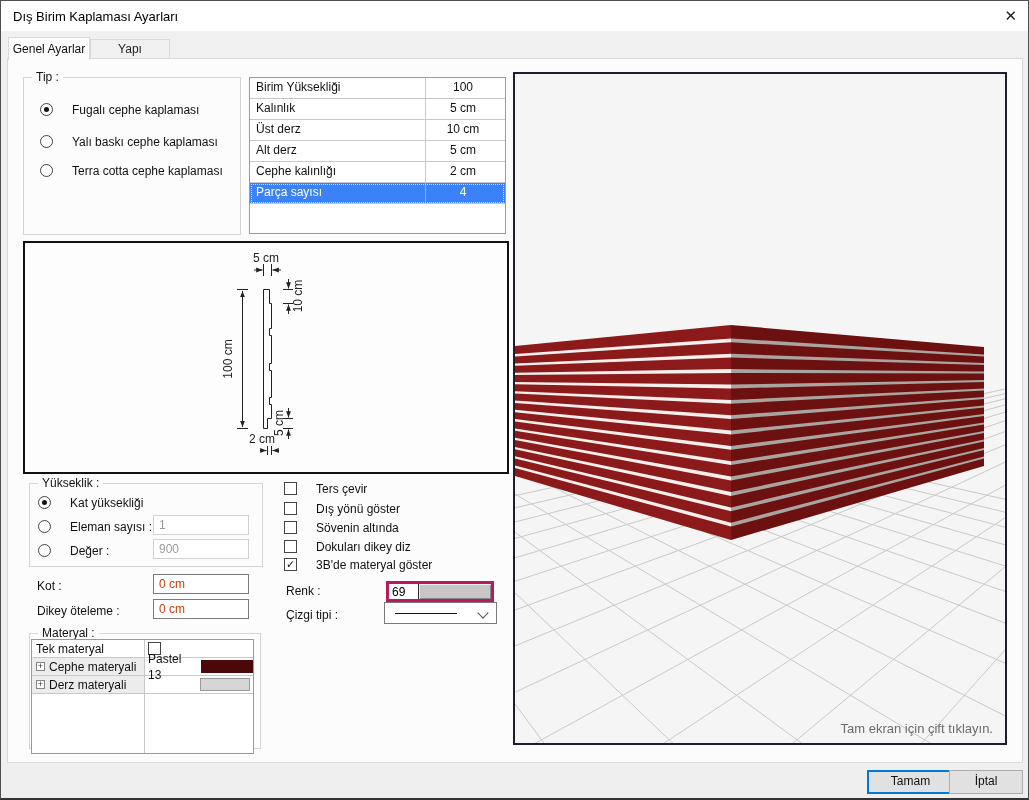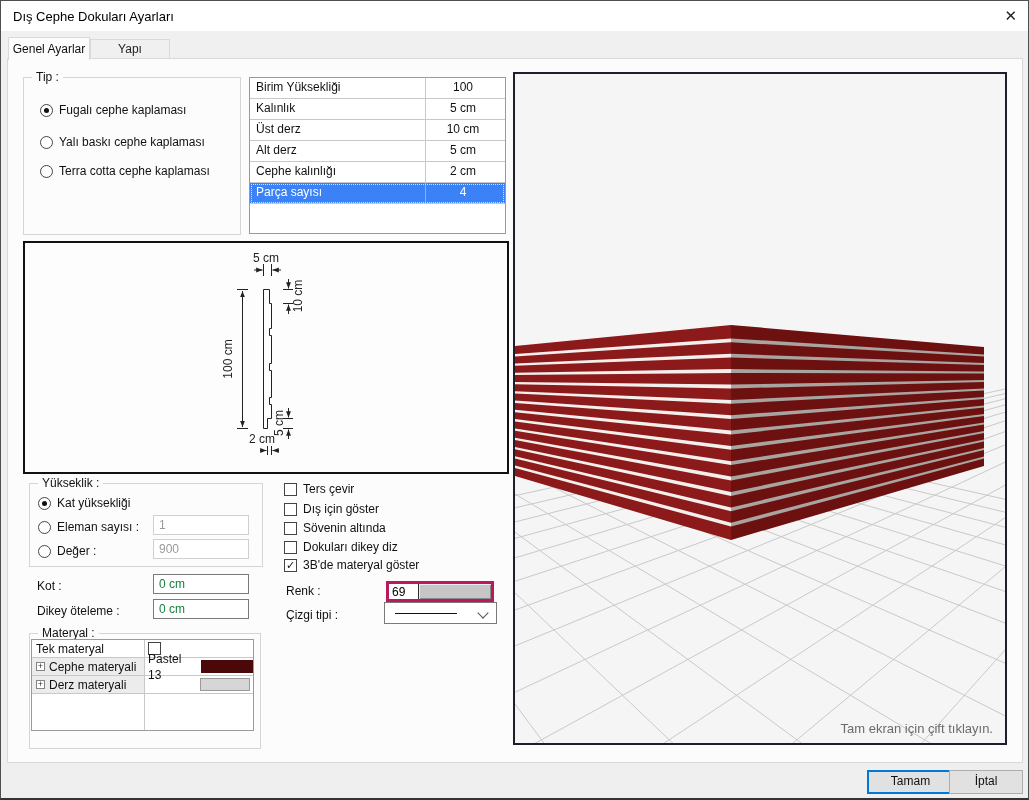--- a/index.html
+++ b/index.html
@@ -12,65 +12,65 @@
   .tab.active{left:7px;top:36px;width:82px;height:23px;background:#fcfcfc;border:1px solid #d9d9d9;border-bottom:none;line-height:22px;z-index:3}
   .tab.inactive{left:89px;top:38px;width:80px;height:20px;background:#f0f0f0;border:1px solid #d9d9d9;border-bottom:none;line-height:19px;color:#222}
   .page{position:absolute;left:6px;top:57px;width:1016px;height:705px;box-sizing:border-box;background:#fcfcfc;border:1px solid #d9d9d9}
   .footer{position:absolute;left:0;top:762px;width:1029px;height:36px;background:#efefef}
   .btn{position:absolute;box-sizing:border-box;height:24px;background:#e1e1e1;border:1px solid #adadad;text-align:center;line-height:21px;cursor:pointer}
   .btn.def{border:2px solid #0078d7;line-height:19px}
   
   .gb{position:absolute;box-sizing:border-box;border:1px solid #d5d5d5;background:transparent}
   .gb-label{position:absolute;top:-8px;left:8px;background:#fcfcfc;padding:0 4px;white-space:nowrap}
   
-  .opt{position:absolute;display:flex;align-items:center;gap:6px;cursor:pointer;white-space:nowrap}
+  .opt{position:absolute;display:flex;align-items:flex-start;gap:19px;cursor:pointer;white-space:nowrap}
   .rb{width:13px;height:13px;box-sizing:border-box;border:1px solid #444;border-radius:50%;background:#fff;position:relative;flex:none}
   .rb.sel::after{content:"";position:absolute;left:3px;top:3px;width:5px;height:5px;border-radius:50%;background:#111}
   .cb{width:13px;height:13px;box-sizing:border-box;border:1px solid #444;background:#fff;flex:none;display:flex;align-items:center;justify-content:center;font-size:11px;line-height:1;color:#111}
   
   .ptable{position:absolute;left:248px;top:76px;width:257px;height:157px;box-sizing:border-box;background:#fff;border:1px solid #9a9a9a}
   .prow{height:20px;line-height:19px;border-bottom:1px solid #c8c8c8;display:flex;cursor:pointer}
   .prow .pl{flex:1;padding-left:6px;overflow:hidden}
   .prow .pv{width:80px;box-sizing:border-box;text-align:center;padding-right:5px;border-left:1px solid #c8c8c8}
   .prow.sel{background:#3b82f6;color:#fff;outline:1px dotted #cfe5f7;outline-offset:-2px}
   .prow.sel .pv{border-left-color:#7db8e8}
   
   .diagram{position:absolute;left:22px;top:240px;width:486px;height:233px;box-sizing:border-box;background:#fdfdfd;border:2px solid #111}
   .diagram text{font-family:"Liberation Sans","DejaVu Sans",sans-serif;font-size:12px;fill:#222}
   
-  .tin{position:absolute;box-sizing:border-box;height:20px;border:1px solid #7a7a7a;background:#fff;font:12px "Liberation Sans","DejaVu Sans",sans-serif;padding:0 5px;color:#15803d}
+  .tin{position:absolute;box-sizing:border-box;height:20px;border:1px solid #7a7a7a;background:#fff;font:12px "Liberation Sans","DejaVu Sans",sans-serif;padding:0 5px;color:#c2410c}
   .tin.dis{color:#9a9a9a;border-color:#d0d0d0}
   .lbl{position:absolute;white-space:nowrap}
   
   .renk{position:absolute;left:385px;top:580px;width:108px;height:21px;box-sizing:border-box;border:3px solid #be185d;display:flex;cursor:pointer;background:#fff}
   .renk .num{width:30px;box-sizing:border-box;background:#fff;border-right:1px solid #2b2b2b;padding:0 3px;border:none;border-right:1px solid #2b2b2b;font:12px "Liberation Sans",sans-serif;height:100%}
   .renk .sw{flex:1;background:#c6c6c6;box-shadow:inset 1px 1px 0 #ececec, inset -1px -1px 0 #8a8a8a}
   
   .cline{position:absolute;left:383px;top:601px;width:113px;height:22px;box-sizing:border-box;border:1px solid #7a7a7a;background:#fff;cursor:pointer}
   .cline .ln{position:absolute;left:10px;top:10px;width:62px;border-top:1px solid #111}
   .chev{position:absolute;right:9px;top:6px;width:7px;height:7px;border-right:1px solid #555;border-bottom:1px solid #555;transform:rotate(45deg)}
   
-  .mtable{position:absolute;left:30px;top:638px;width:223px;height:92px;box-sizing:border-box;background:#fff;border:1px solid #9a9a9a;overflow:hidden}
+  .mtable{position:absolute;left:30px;top:638px;width:223px;height:115px;box-sizing:border-box;background:#fff;border:1px solid #9a9a9a;overflow:hidden}
   .mdiv{position:absolute;left:112px;top:0;bottom:0;width:0;border-left:1px solid #c8c8c8}
   .mrow{position:relative;height:17px;line-height:16px;border-bottom:1px solid #c8c8c8;display:flex;cursor:pointer}
   .mrow .ml{width:112px;box-sizing:border-box;display:flex;align-items:center;gap:4px;padding-left:4px}
   .mrow .ml.gray{background:#ececec}
   .mrow .mv{flex:1;display:flex;align-items:center;gap:4px;padding-left:4px}
   .exp{width:9px;height:9px;box-sizing:border-box;border:1px solid #848484;background:#fff;font-size:9px;line-height:7px;text-align:center;flex:none;color:#333}
   .swatch{height:11px;border:1px solid transparent}
   
   .preview{position:absolute;left:512px;top:71px;width:494px;height:673px;box-sizing:border-box;background:#f5f5f5;border:2px solid #1e1e2e;cursor:pointer}
   .caption{position:absolute;right:12px;bottom:7px;font-size:13px;color:#6b6b6b}
 </style>
 </head>
 <body>
 
 <div class="window">
   <div class="titlebar">
-    <span class="title">Dış Cephe Dokuları Ayarları</span>
+    <span class="title">Dış Birim Kaplaması Ayarları</span>
     <span class="close">✕</span>
   </div>
 
   <div class="tab active">Genel Ayarlar</div>
   <div class="tab inactive">Yapı Bileşenleri</div>
 
   <div class="page"></div>
 
   <div class="gb" style="left:22px;top:76px;width:218px;height:158px">
     <span class="gb-label">Tip :</span>
@@ -178,21 +178,21 @@
   <input class="tin" style="left: 152px; top: 573px; width: 96px;" readonly="" value="0 cm">
   <span class="lbl" style="left:36px;top:603px">Dikey öteleme :</span>
   <input class="tin" style="left: 152px; top: 598px; width: 96px;" readonly="" value="0 cm">
 
   <div class="opt" style="left:283px;top:481px">
     <span class="cb"></span>
     <span>Ters çevir</span>
   </div>
   <div class="opt" style="left:283px;top:501px">
     <span class="cb"></span>
-    <span>Dış için göster</span>
+    <span>Dış yönü göster</span>
   </div>
   <div class="opt" style="left:283px;top:520px">
     <span class="cb"></span>
     <span>Sövenin altında</span>
   </div>
   <div class="opt" style="left:283px;top:539px">
     <span class="cb"></span>
     <span>Dokuları dikey diz</span>
   </div>
   <div class="opt" style="left:283px;top:557px">

